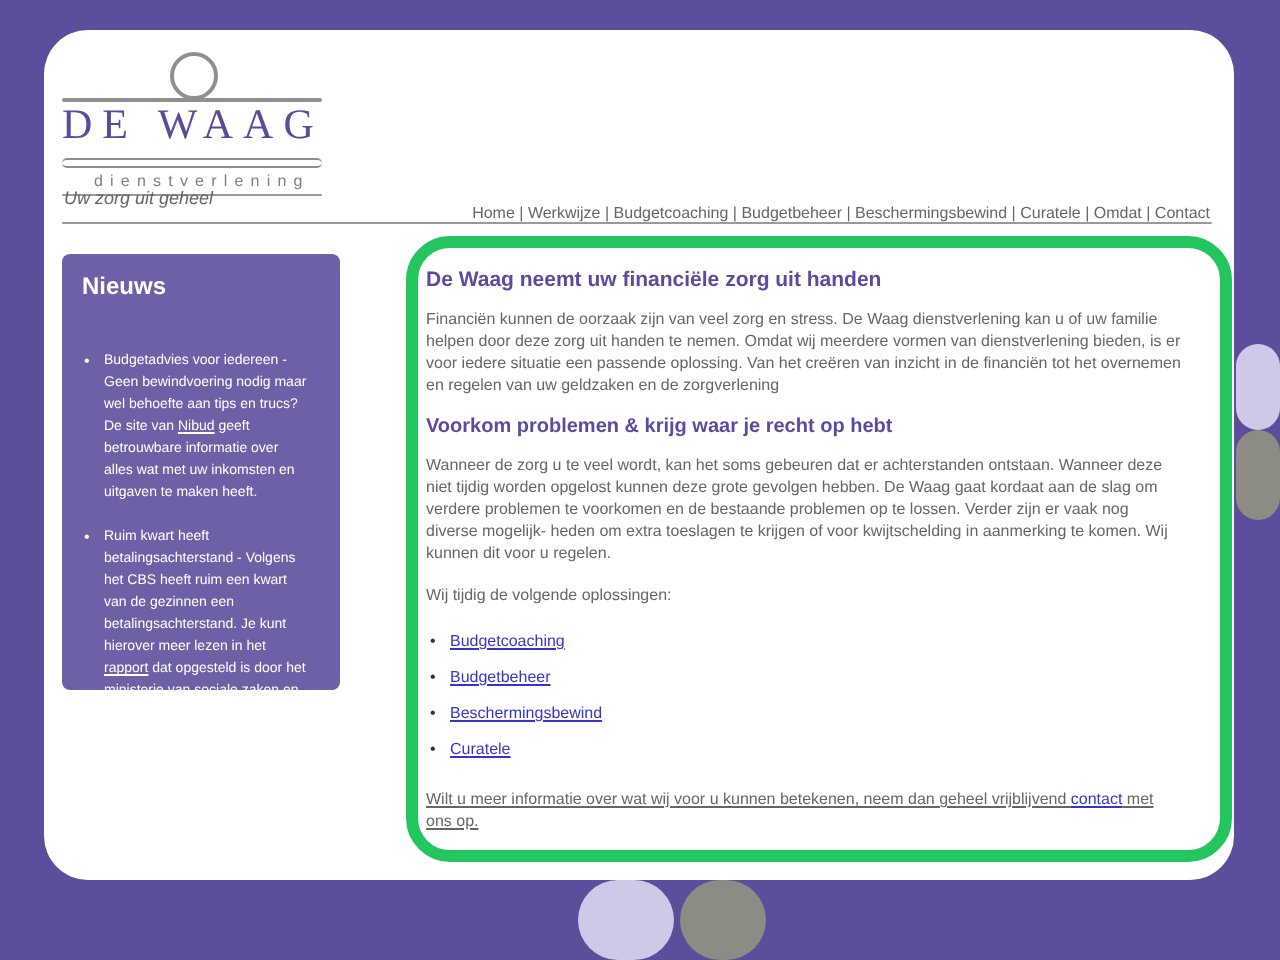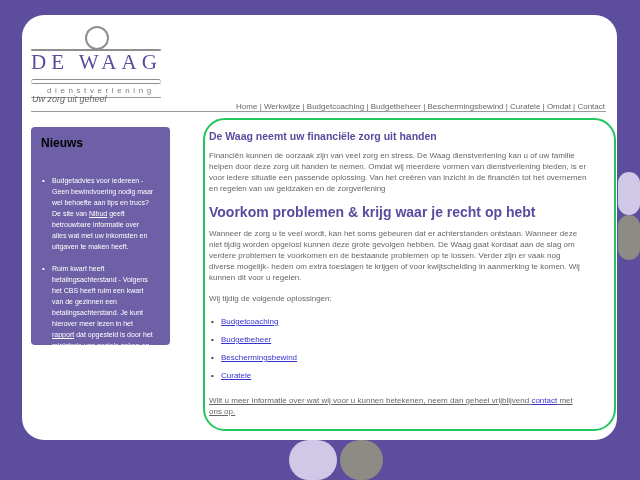--- a/index.html
+++ b/index.html
@@ -24,30 +24,30 @@
   .logo-rule-bottom { position:absolute; left:0; top:75px; width:130px; height:1px; background:#999999; }
 
   .tagline { position:absolute; left:10px; top:79px; font-size:9px; font-style:italic; color:#666666; }
 
   .nav { position:absolute; right:12px; top:87px; font-size:8px; color:#666666; white-space:nowrap; }
   .nav a { color:#666666; text-decoration:none; }
   .header-rule { position:absolute; left:9px; top:96px; width:575px; height:1px; background:#999999; }
 
   
   .sidebar { position:absolute; left:9px; top:112px; width:139px; height:218px; background:#6e60a6; border-radius:4px; padding:9px 10px 0 10px; overflow:hidden; }
-  .sidebar h2 { color:#000000; font-size:12px; font-weight:bold; margin-bottom:25px; }
+  .sidebar h2 { color:#ffffff; font-size:12px; font-weight:bold; margin-bottom:25px; }
   .news-list { list-style:none; }
   .news-list li { position:relative; color:#ffffff; font-size:7px; line-height:11px; padding-left:11px; width:114px; margin-bottom:11px; }
   .news-list li::before { content:"\2022"; position:absolute; left:1px; top:0; color:#ffffff; font-size:8px; }
   .news-list a { color:#ffffff; text-decoration:underline; }
 
   
-  .main { position:absolute; left:181px; top:103px; width:413px; height:313px; border:2px solid #22c55e; background:#ffffff; padding:10px 8px 0 4px; overflow:hidden; }
+  .main { position:absolute; left:181px; top:103px; width:413px; height:313px; border:6px solid #22c55e; background:#ffffff; padding:10px 8px 0 4px; overflow:hidden; }
   .main h1 { color:#5b4b9e; font-size:10.5px; font-weight:bold; margin:0 0 8px 0; }
-  .main h2 { color:#5b4b9e; font-size:14px; font-weight:bold; margin:4px 0 8px 0; }
+  .main h2 { color:#5b4b9e; font-size:10px; font-weight:bold; margin:4px 0 8px 0; }
   .main p { color:#666666; font-size:8px; line-height:11px; width:378px; margin-bottom:10px; }
   .main a { color:#3733cc; text-decoration:underline; }
   .solutions-list { list-style:none; margin:12px 0 14px 2px; }
   .solutions-list li { position:relative; padding-left:10px; font-size:8px; line-height:11px; margin-bottom:7px; color:#333333; }
   .solutions-list li::before { content:"\2022"; position:absolute; left:0; top:0; color:#333333; }
   .contact-par { margin-top:2px;text-decoration:underline; }
 </style>
 </head>
 <body>
 

